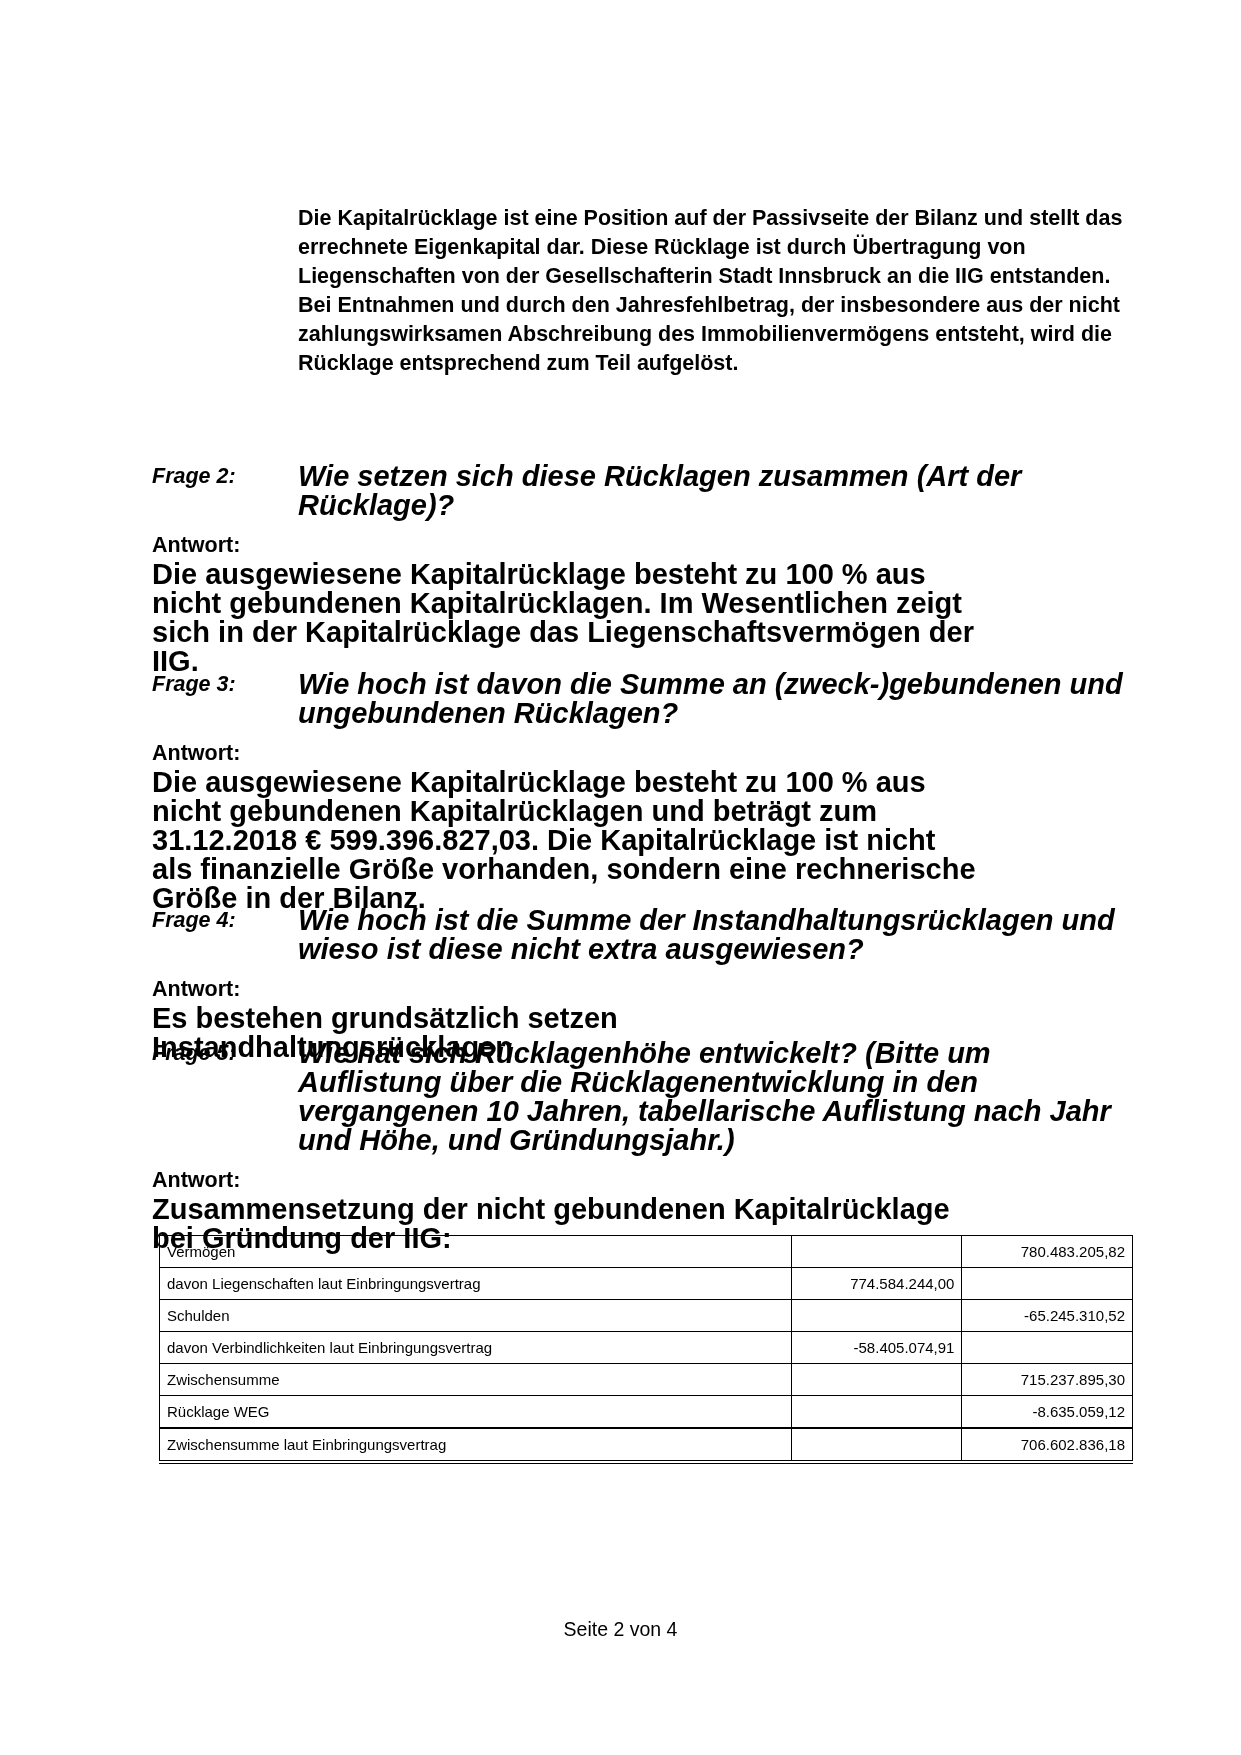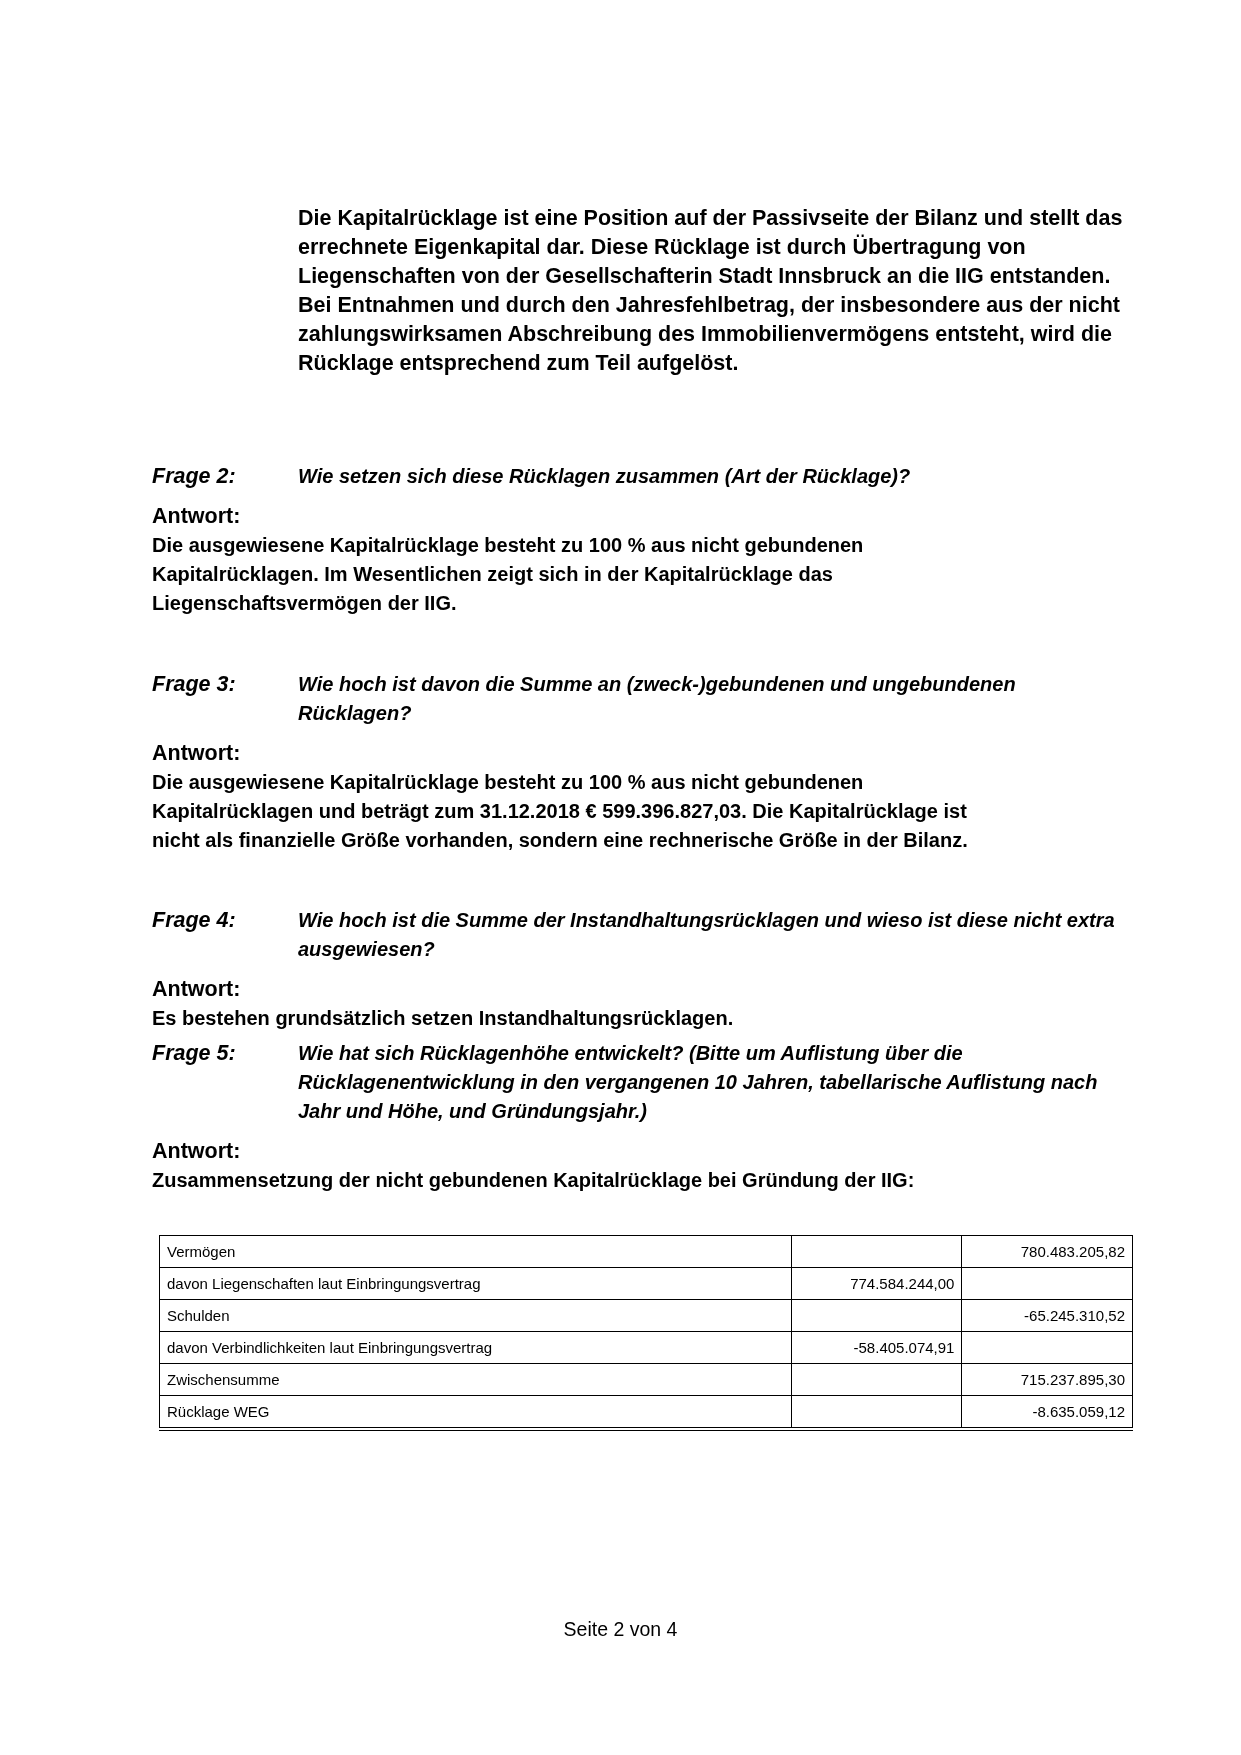--- a/index.html
+++ b/index.html
@@ -3,21 +3,21 @@
   <meta charset="utf-8">
   <style>
     html, body { margin: 0; padding: 0; background: #ffffff; }
     body { width: 1241px; height: 1755px; position: relative; overflow: hidden;
            font-family: "Liberation Sans", sans-serif; color: #000; }
     .intro { position: absolute; left: 298px; top: 204px; width: 830px;
              font-weight: bold; font-size: 21.5px; line-height: 29px; margin: 0; }
     .qa { position: absolute; left: 152px; width: 980px; }
     .row { display: flex; margin: 0; }
     .lbl { width: 146px; flex: none; font-size: 21.5px; line-height: 29px; }
-    .txt { width: 830px; font-size: 20px; line-height: 29px; }
+    .txt { width: 830px; font-size: 29px; line-height: 29px; }
     .q .lbl, .q .txt { font-style: italic; font-weight: bold; }
     .a .lbl, .a .txt { font-weight: bold; }
     .a { margin-top: 11px; flex-direction: column; }
     table.fin { position: absolute; left: 159px; top: 1235px; width: 974px;
                 border-collapse: collapse; font-size: 15px; border-bottom: 4px double #000; }
     table.fin td { border: 1.5px solid #000; height: 31px; padding: 0 7px; line-height: 24px; }
     table.fin td.c1 { width: 615px; text-align: left; }
     table.fin td.c2 { width: 155px; text-align: right; }
     table.fin td.c3 { width: 155px; text-align: right; }
     table.fin tr.total td { border-top: 2.5px solid #000; }
@@ -98,16 +98,21 @@
     <tr>
       <td class="c1">Zwischensumme</td>
       <td class="c2"></td>
       <td class="c3">715.237.895,30</td>
     </tr>
     <tr>
       <td class="c1">Rücklage WEG</td>
       <td class="c2"></td>
       <td class="c3">-8.635.059,12</td>
     </tr>
+    <tr class="total">
+      <td class="c1">Zwischensumme laut Einbringungsvertrag</td>
+      <td class="c2"></td>
+      <td class="c3">706.602.836,18</td>
+    </tr>
   </tbody>
 </table>
 
 <div class="footer">Seite 2 von 4</div>
 
 </body></html>

